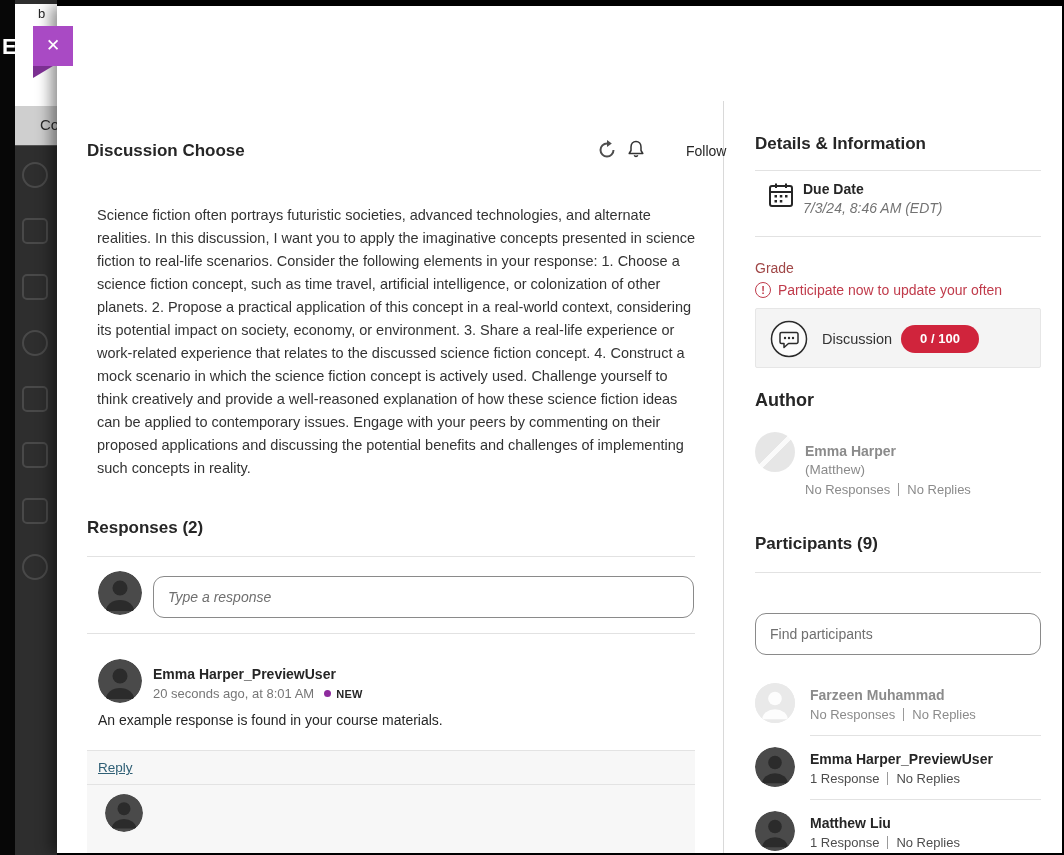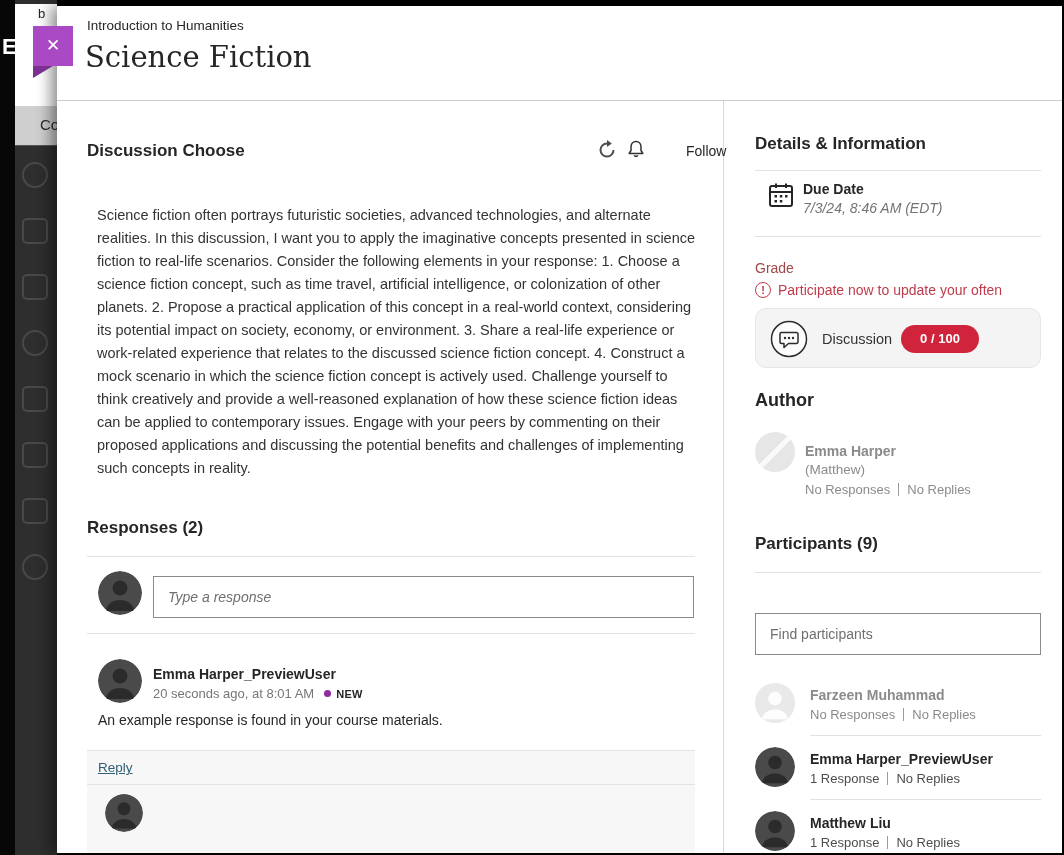--- a/index.html
+++ b/index.html
@@ -38,21 +38,21 @@
   .topic-body { position:absolute; left:40px; top:198px; width:600px; font-size:14.5px; line-height:23px; color:#333; }
 
   .icon-btn { position:absolute; background:none; border:none; cursor:pointer; display:flex; align-items:center; gap:6px; }
   .follow-label { font-size:14px; color:#262626;margin-left:36px; }
 
   .avatar { position:absolute; border-radius:50%; overflow:hidden; }
   .avatar svg { display:block; }
   .avatar-light { background:#e9e9e9; }
   .avatar-ph { background:linear-gradient(135deg,#e6e6e6 46%,#fafafa 46%,#fafafa 54%,#e6e6e6 54%); border-radius:50%; position:absolute; }
 
-  .text-input { border:1px solid #8a8a8a; border-radius:0; background:#fff; font-family:"Liberation Sans",sans-serif;
+  .text-input { border:1px solid #8a8a8a; border-radius:11px; background:#fff; font-family:"Liberation Sans",sans-serif;
                 font-size:14px; color:#262626; padding:0 14px; position:absolute; }
   .text-input.ph-italic::placeholder { font-style:italic; color:#6f6f6f; }
   .text-input::placeholder { color:#6f6f6f; }
 
   .resp-name { position:absolute; font-size:14px; font-weight:bold; color:#262626; }
   .resp-meta { position:absolute; font-size:13px; color:#767676; display:flex; align-items:center; }
   .new-dot { display:inline-block; width:7px; height:7px; border-radius:50%; background:#8e2b9e; margin:0 5px 0 10px; }
   .new-badge { font-size:11px; font-weight:bold; color:#262626; letter-spacing:.3px; }
   .resp-body { position:absolute; font-size:14px; color:#262626; }
 
@@ -61,21 +61,21 @@
   .reply-link { position:absolute; left:11px; top:9px; font-size:13.5px; color:#2f5f75; text-decoration:underline; cursor:pointer; }
 
   
   .due-label { position:absolute; left:746px; top:175px; font-size:14px; font-weight:bold; color:#262626; }
   .due-value { position:absolute; left:746px; top:194px; font-size:14px; color:#737373;font-style:italic; }
   .grade-label { position:absolute; left:698px; top:254px; font-size:14px; color:#a04747; }
   .grade-warning { position:absolute; left:698px; top:276px; display:flex; align-items:center; gap:7px; color:#c03b4b; font-size:14px; }
   .warn-ic { display:inline-block; width:16px; height:16px; border:1.5px solid #c03b4b; border-radius:50%; font-size:11px;
              font-weight:bold; text-align:center; line-height:14px; color:#c03b4b; }
   .grade-card { position:absolute; left:698px; top:302px; width:286px; height:60px; background:#f4f4f4; border:1px solid #e6e6e6;
-                border-radius:11px; cursor:pointer; }
+                border-radius:2px; cursor:pointer; }
   .grade-item-label { position:absolute; left:66px; top:22px; font-size:14.5px; color:#333; }
   .grade-pill { position:absolute; left:145px; top:16px; width:78px; height:28px; background:#d0243c; border-radius:15px;
                 color:#fff; font-size:13px; font-weight:bold; text-align:center; line-height:28px; }
   .author-heading { position:absolute; left:698px; top:384px; font-size:18px; font-weight:bold; color:#262626; }
   .muted { color:#8b8b8b !important; }
   .stats { position:absolute; font-size:13px; color:#4d4d4d; display:flex; align-items:center; }
   .stat-bar { display:inline-block; width:1px; height:13px; background:#9a9a9a; margin:0 8px; }
   .p-name { position:absolute; font-size:14px; font-weight:bold; color:#262626; }
   .p-divider { position:absolute; height:1px; background:#e2e2e2; left:753px; width:231px; }
 </style>
@@ -98,24 +98,20 @@
     <div class="ghost-ic" style="top:274px;"></div>
     <div class="ghost-ic round" style="top:330px;"></div>
     <div class="ghost-ic" style="top:386px;"></div>
     <div class="ghost-ic" style="top:442px;"></div>
     <div class="ghost-ic" style="top:498px;"></div>
     <div class="ghost-ic round" style="top:554px;"></div>
   </div>
 
   <div class="modal">
 
-    <div class="mheader">
-      <div class="course-label">Introduction to Humanities</div>
-      <div class="page-title">Science Fiction</div>
-    </div>
 
     <div class="vdivider"></div>
 
     <div class="sec-heading" style="left:30px; top:135px;">Discussion Choose</div>
 
     <button class="icon-btn" style="left:540px; top:134px;">
       <span>
         <svg width="20" height="20" viewBox="0 0 20 20">
           <path d="M16.5 10 A6.5 6.5 0 1 1 10 3.5" fill="none" stroke="#4d4d4d" stroke-width="2"></path>
           <polygon points="10,0 10,7 14.8,3.5" fill="#4d4d4d"></polygon>

